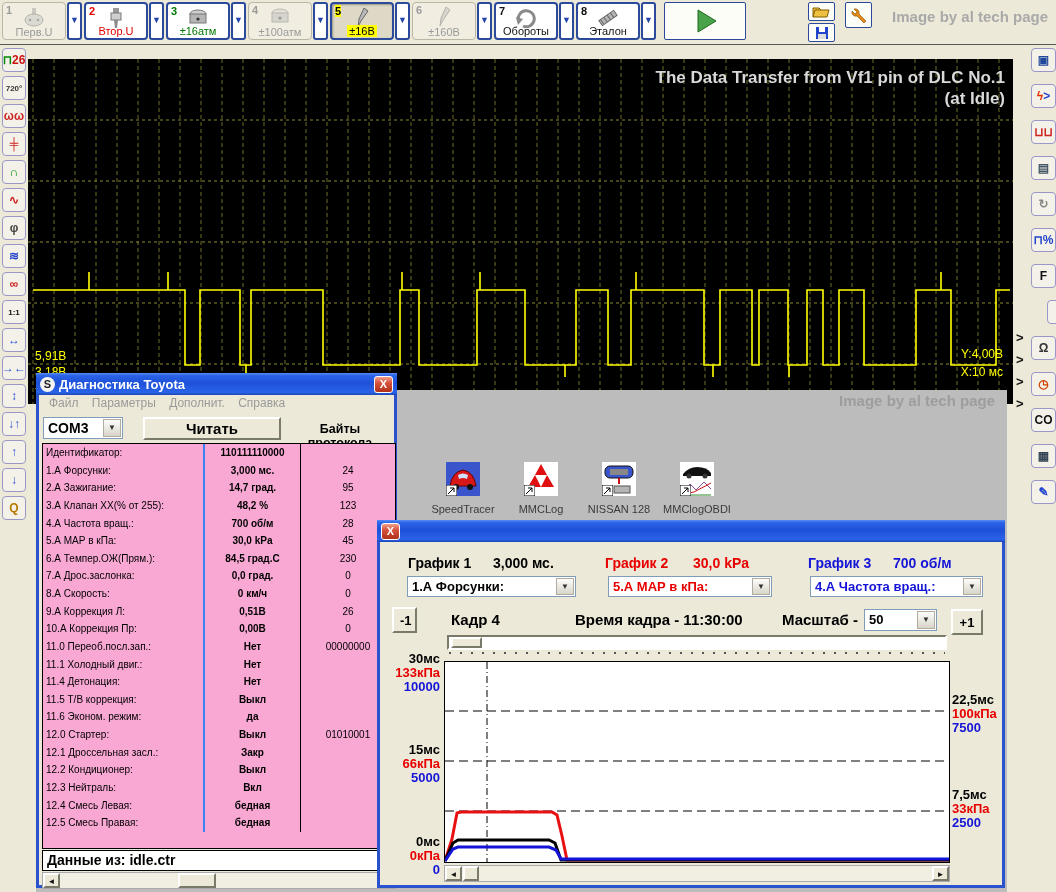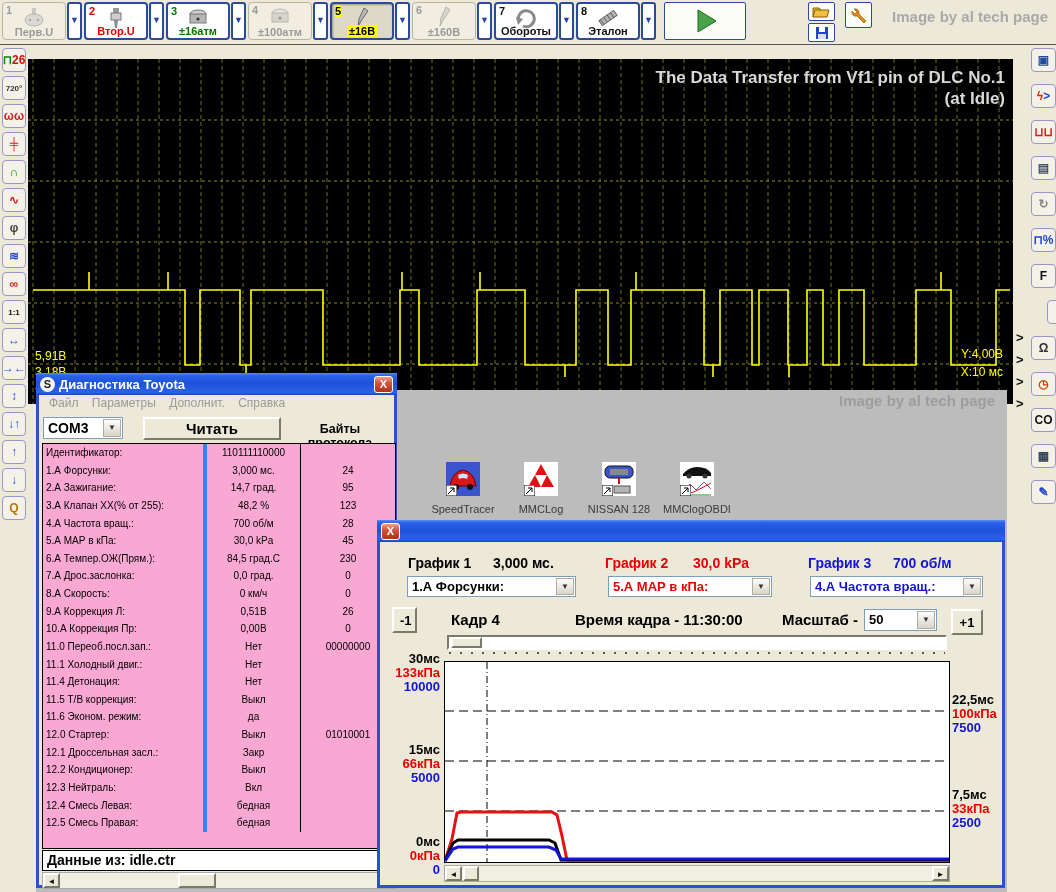--- a/index.html
+++ b/index.html
@@ -5,21 +5,21 @@
   html,body{margin:0;padding:0;}
   #screen{position:relative;width:1056px;height:892px;background:#ece9d8;overflow:hidden;
           font-family:"Liberation Sans",sans-serif;-webkit-font-smoothing:none;}
   .abs{position:absolute;}
   
   .tbtn{position:absolute;top:2px;height:38px;width:64px;border-radius:4px;box-sizing:border-box;}
   .tbtn.on{background:#fff;border:2px solid #2b4a9b;}
   .tbtn.off{background:#f1eee1;border:1px solid #b9b6a4;}
   .tbtn.act{background:#ded9c7;border:2px solid #2b4a9b;box-shadow:inset 1px 1px 2px #9a9684;}
   .tnum{position:absolute;left:3px;top:1px;font-size:11px;font-weight:bold;}
-  .tlab{position:absolute;bottom:1px;left:0;right:0;text-align:center;font-size:11px;font-weight:bold;}
+  .tlab{position:absolute;bottom:1px;left:0;right:0;text-align:center;font-size:11px;font-weight:normal;}
   .ticon{position:absolute;left:50%;top:3px;transform:translateX(-50%);}
   .tdrop{position:absolute;top:2px;height:38px;width:15px;background:#fff;border:2px solid #2b4a9b;
          border-radius:3px;box-sizing:border-box;color:#2244aa;font-size:9px;text-align:center;line-height:32px;}
   .smbtn{position:absolute;background:#fdfdf8;border:1px solid #2b4a9b;border-radius:2px;box-sizing:border-box;
          display:flex;align-items:center;justify-content:center;}
   #watermark-top{position:absolute;right:8px;top:8px;font-size:15px;font-weight:bold;color:#a9a9a9;}
   
   .sbtn{position:absolute;width:24px;height:24px;background:#f4f2e8;border:1px solid #9a97c8;border-radius:4px;
         box-sizing:border-box;display:flex;align-items:center;justify-content:center;
         font-size:12px;font-weight:bold;overflow:hidden;white-space:nowrap;}
@@ -57,21 +57,21 @@
             border-color:#fff #7a7a6a #7a7a6a #fff;box-sizing:border-box;font-size:8px;color:#111;
             text-align:center;line-height:13px;}
   
   #toyota{left:36px;top:373px;width:361px;height:515px;}
   #t-menu{position:absolute;left:0px;top:20px;height:19px;font-size:12px;color:#9a9a9a;}
   #t-menu span{margin-left:10px;}
   .t-table{position:absolute;left:3px;top:67px;width:354px;height:406px;background:#f9a8d4;
            border:1px solid #000;box-sizing:border-box;font-size:10px;color:#000;}
   .t-row{display:flex;height:17.63px;line-height:17.6px;}
   .t-c1{width:160px;padding-left:3px;box-sizing:border-box;overflow:hidden;white-space:nowrap;}
-  .t-c2{width:97px;text-align:center;border-left:4px solid #3b82f6;box-sizing:border-box;}
+  .t-c2{width:97px;text-align:center;border-left:2px solid #3b82f6;box-sizing:border-box;font-weight:bold;}
   .t-c3{flex:1;text-align:center;border-left:1px solid #000;box-sizing:border-box;}
   #t-status{position:absolute;left:3px;top:474px;width:354px;height:21px;background:#fff;border:1px solid #000;
             box-sizing:border-box;font-size:14px;font-weight:bold;line-height:19px;padding-left:4px;}
   
   #graphs{left:377px;top:520px;width:628px;height:368px;}
   .glab{position:absolute;font-size:14px;font-weight:bold;white-space:nowrap;}
   .axl{position:absolute;font-size:13px;font-weight:bold;line-height:14px;white-space:nowrap;}
   .axl div{height:14px;}
   #g-plot{position:absolute;left:64px;top:138px;width:504px;height:200px;background:#fff;border:1px solid #000;}
   .pushbtn{position:absolute;background:#ece9d8;border:2px solid;border-color:#fff #7a7a6a #7a7a6a #fff;

